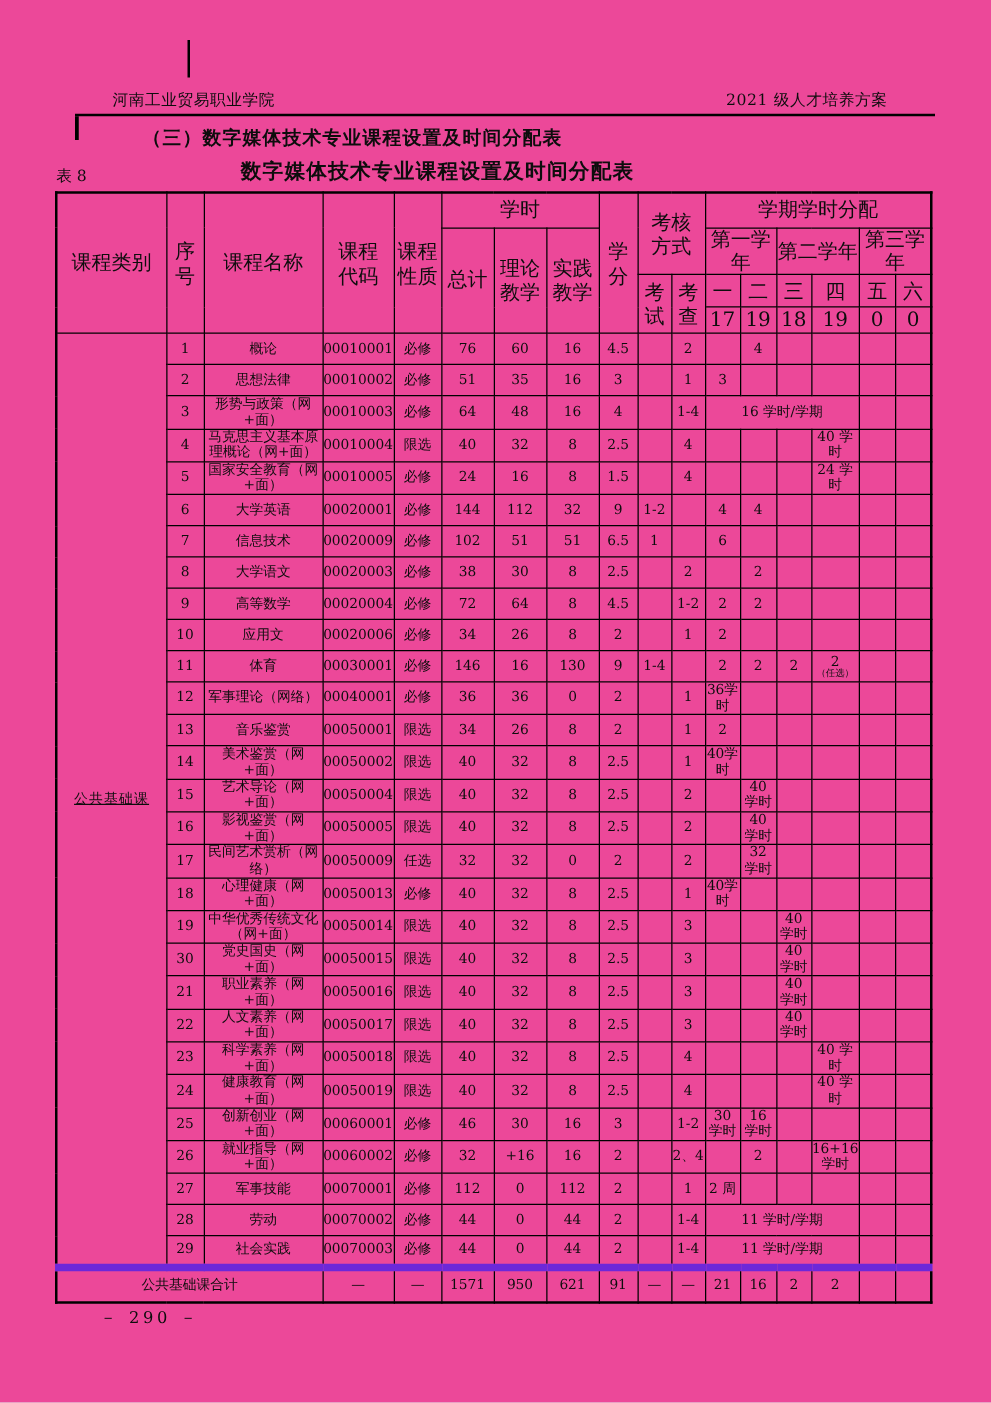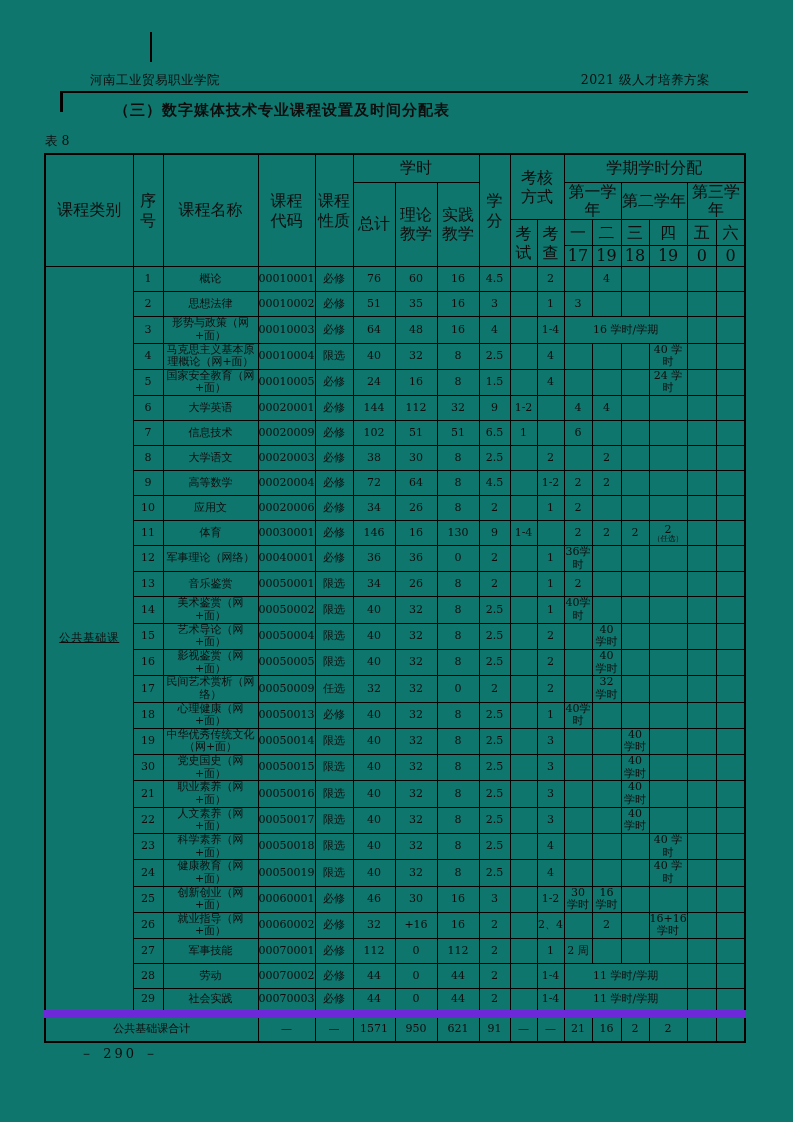--- a/index.html
+++ b/index.html
@@ -1,17 +1,17 @@
 <!DOCTYPE html>
 <html><head>
 <meta charset="utf-8">
 <style>
   html,body{margin:0;padding:0;background:#e8e8e8;}
   .page{
-    position:relative;width:793px;height:1122px;background:#0f766e;margin:0 auto;
+    position:relative;width:793px;height:1122px;background:#ec4899;margin:0 auto;
     font-family:"DejaVu Serif","Liberation Serif",serif;color:#0d0d0d;overflow:hidden;
   }
   .doc-header-left{position:absolute;left:90px;top:72px;font-size:12.5px;letter-spacing:.5px;}
   .doc-header-right{position:absolute;right:83px;top:72px;font-size:12.5px;letter-spacing:.5px;text-align:right;}
   .header-rule{position:absolute;left:60px;top:91px;width:688px;height:2px;background:#000;}
   .artifact-1{position:absolute;left:150px;top:32px;width:2px;height:30px;background:#000;}
   .artifact-2{position:absolute;left:60px;top:93px;width:3px;height:19px;background:#000;}
   .section-title{position:absolute;left:114px;top:101px;font-size:15px;font-weight:bold;letter-spacing:1px;}
   .table-label{position:absolute;left:45px;top:133px;font-size:12.5px;}
   .table-title{position:absolute;left:150px;top:126px;width:400px;text-align:center;font-size:16.5px;font-weight:bold;letter-spacing:1px;}
@@ -22,41 +22,42 @@
     border-collapse:collapse;table-layout:fixed;border:2px solid #000;
   }
   .course-table th,.course-table td{
     border:1px solid #000;font-weight:normal;text-align:center;vertical-align:middle;
     padding:0;font-size:11px;line-height:1.15;overflow:hidden;
   }
   .course-table thead th{font-size:16px;}
   .hr-a{height:28px;} .hr-b{height:25px;} .hr-c{height:26px;} .hr-d{height:21px;}
   .course-table tbody tr{height:25px;}
   .course-table tr.total-row{height:28px;}
-  .course-table tr.total-row td{border-top:8px solid #6d28d9;}
+  .course-table tr.total-row td{border-top:6px solid #6d28d9;}
   .w1{display:inline-block;width:1.1em;line-height:1.2;}
   .w2{display:inline-block;width:2.1em;line-height:1.2;}
   .name-cell{text-align:left;padding:0 2px 0 4px;line-height:1.06;}
   .sm{font-size:7.5px;line-height:1.05;}
   .sub{display:block;font-size:7.5px;line-height:1;margin-top:-1px;}
   .cat-cell{font-size:11.5px;letter-spacing:1px;text-decoration:underline;}
 </style>
 </head>
 <body>
 
 <div class="page">
   <div class="artifact-1"></div>
   <div class="artifact-2"></div>
 
   <div class="doc-header-left">河南工业贸易职业学院</div>
   <div class="doc-header-right">2021 级人才培养方案</div>
   <div class="header-rule"></div>
 
   <div class="section-title">（三）数字媒体技术专业课程设置及时间分配表</div>
   <div class="table-label">表 8</div>
+  <div class="table-title">数字媒体技术专业课程设置及时间分配表</div>
 
   <table class="course-table">
     <colgroup>
       <col style="width:88px">
         <col style="width:30px">
         <col style="width:95px">
         <col style="width:53px">
       <col style="width:38px">
         <col style="width:42px">
         <col style="width:42px">

